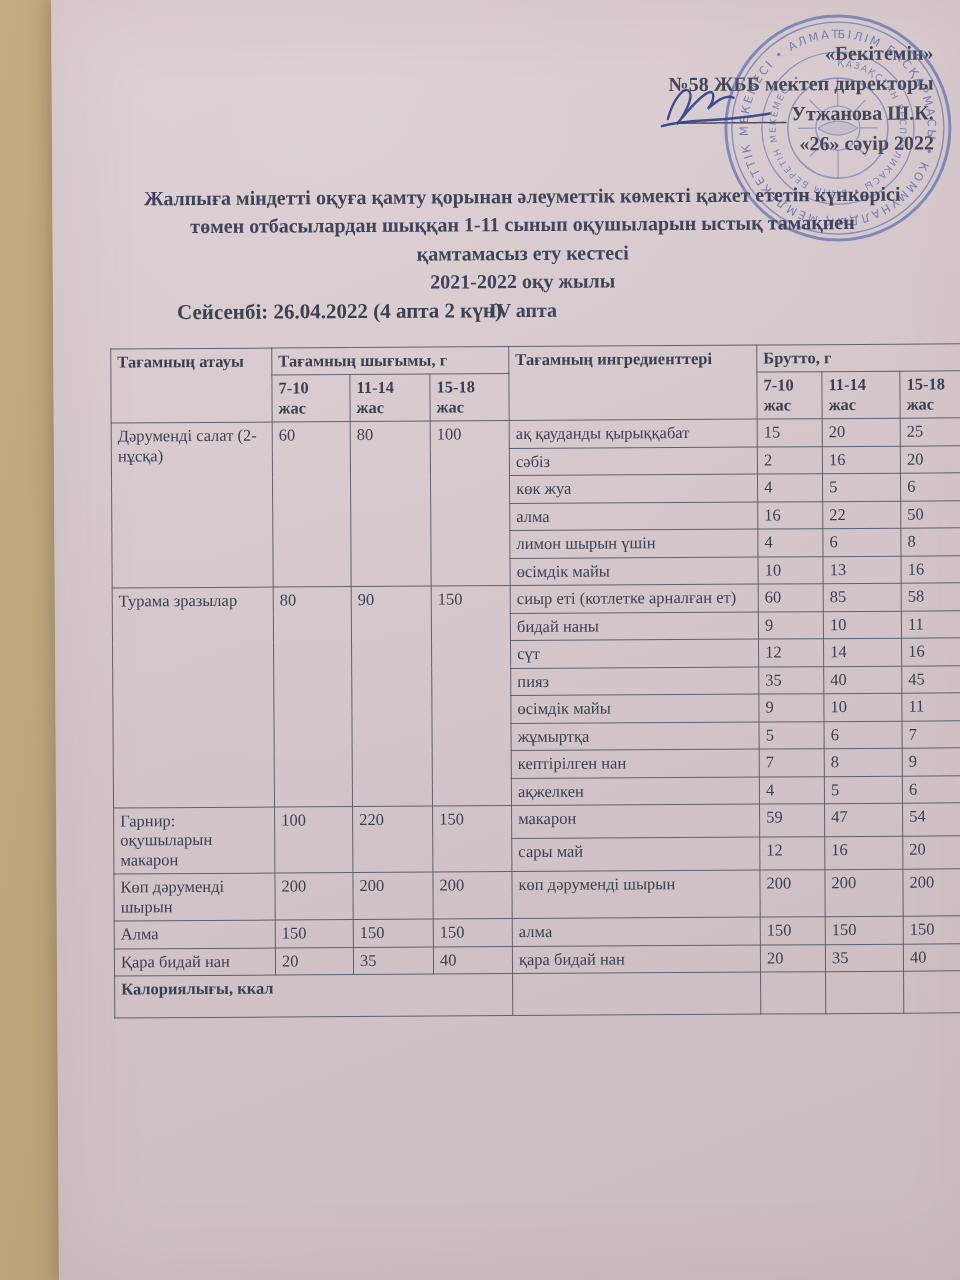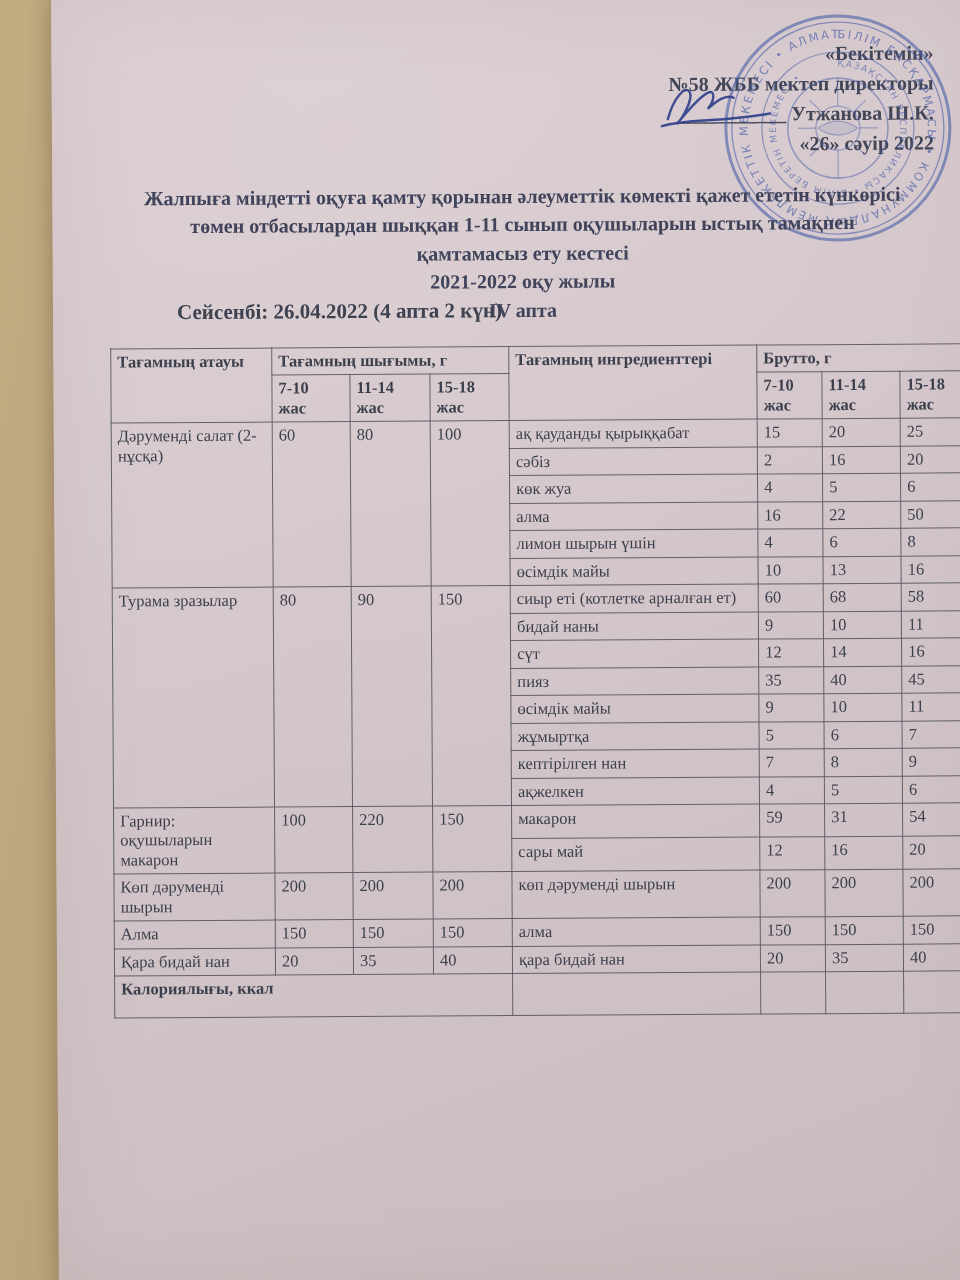--- a/index.html
+++ b/index.html
@@ -177,21 +177,21 @@
               <td class="num">13</td>
               <td class="num">16</td>
             </tr>
             <tr>
               <td rowspan="8">Турама зразылар</td>
               <td rowspan="8" class="num">80</td>
               <td rowspan="8" class="num">90</td>
               <td rowspan="8" class="num">150</td>
               <td>сиыр еті (котлетке арналған ет)</td>
               <td class="num">60</td>
-              <td class="num">68</td>
+              <td class="num">85</td>
               <td class="num">58</td>
             </tr>
             <tr>
               <td>бидай наны</td>
               <td class="num">9</td>
               <td class="num">10</td>
               <td class="num">11</td>
             </tr>
             <tr>
               <td>сүт</td>
@@ -229,21 +229,21 @@
               <td class="num">5</td>
               <td class="num">6</td>
             </tr>
             <tr>
               <td rowspan="2">Гарнир: оқушыларын макарон</td>
               <td rowspan="2" class="num">100</td>
               <td rowspan="2" class="num">220</td>
               <td rowspan="2" class="num">150</td>
               <td>макарон</td>
               <td class="num">59</td>
-              <td class="num">31</td>
+              <td class="num">47</td>
               <td class="num">54</td>
             </tr>
             <tr>
               <td>сары май</td>
               <td class="num">12</td>
               <td class="num">16</td>
               <td class="num">20</td>
             </tr>
             <tr>
               <td>Көп дәруменді шырын</td>

